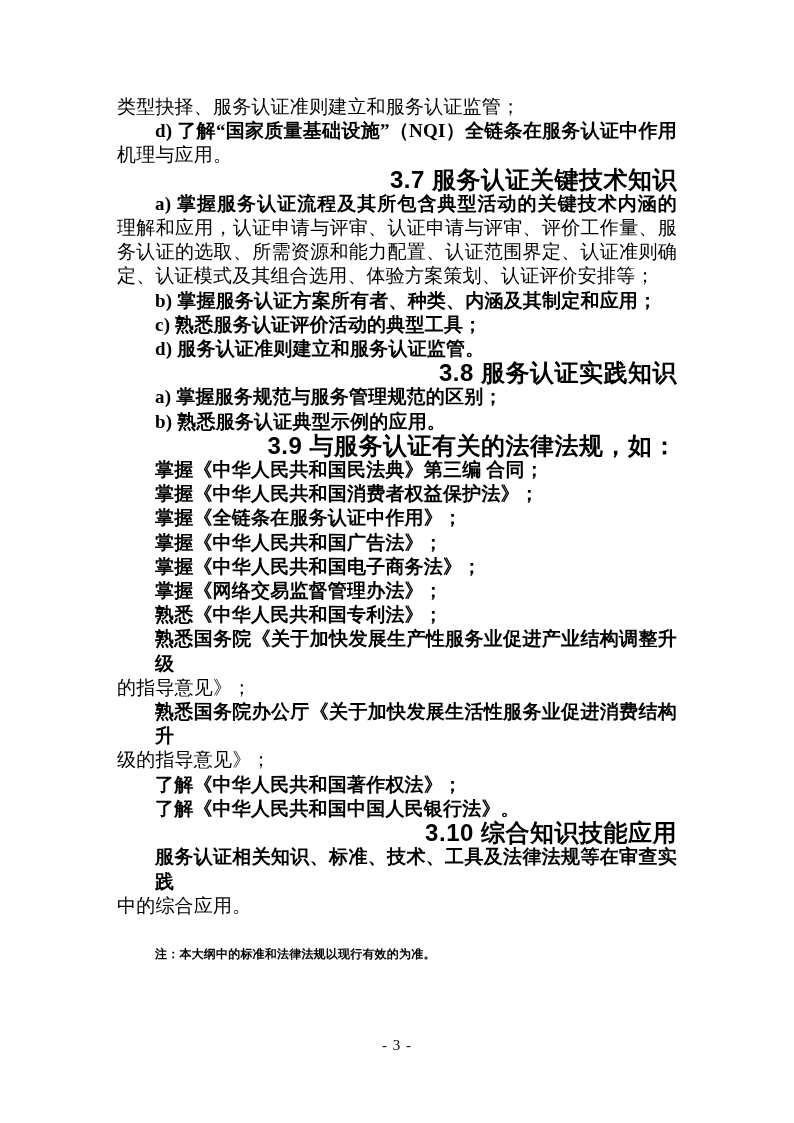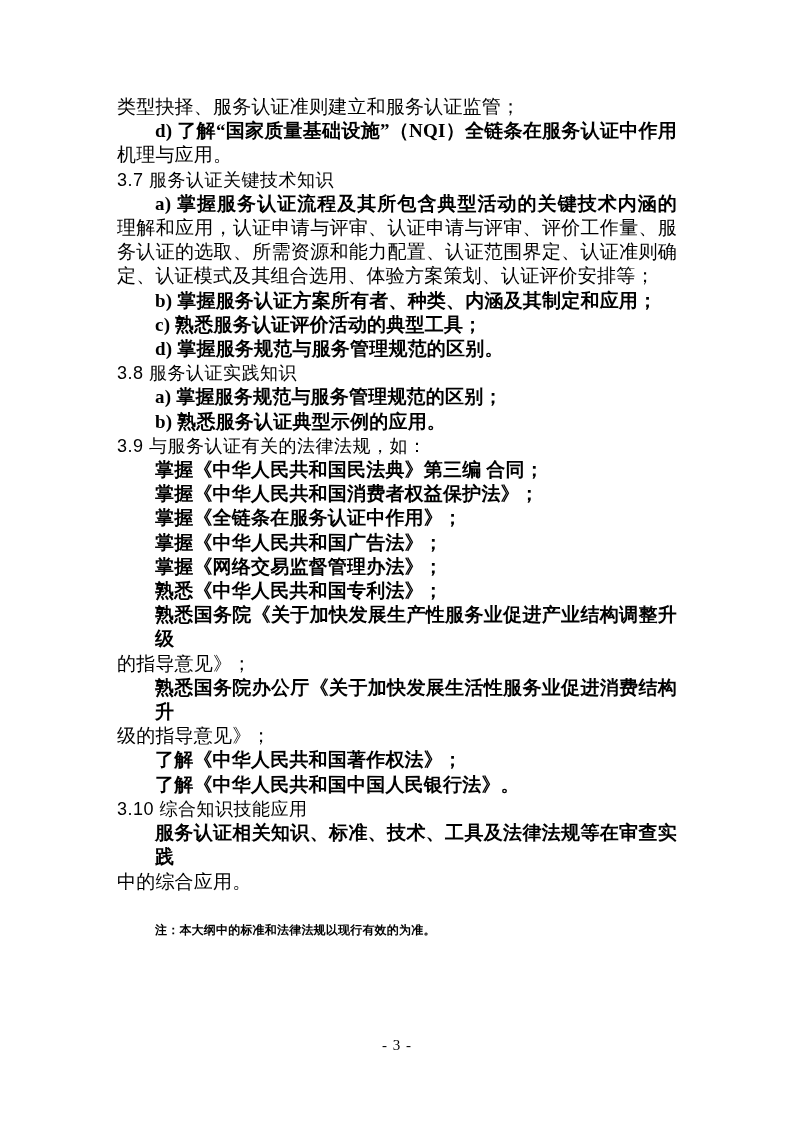--- a/index.html
+++ b/index.html
@@ -21,23 +21,24 @@
   }
   .line {
     font-size: 19px;
     line-height: 24.2px;
     letter-spacing: 0.2px;
     color: #000000;
   }
   .line.body { font-family: "Liberation Serif", "DejaVu Serif", serif; }
   .line.heading {
     font-family: "Liberation Sans", "DejaVu Sans", sans-serif;
-    font-weight: 400;
-    font-size: 18px;
+    font-weight: 700;
+    font-size: 24px;
     letter-spacing: 0.5px;
+    text-align: right;
   }
   .line.note {
     font-size: 12px;
     line-height: 24.2px;
   }
   .line.blank { }
   .indent { padding-left: 38px; font-weight: bold; }
   .just {
     text-align: justify;
     text-align-last: justify;
@@ -61,29 +62,30 @@
       <div class="line body">类型抉择、服务认证准则建立和服务认证监管；</div>
       <div class="line body indent just">d) 了解“国家质量基础设施”（NQI）全链条在服务认证中作用</div>
       <div class="line body">机理与应用。</div>
       <div class="line heading">3.7 服务认证关键技术知识</div>
       <div class="line body indent just">a) 掌握服务认证流程及其所包含典型活动的关键技术内涵的</div>
       <div class="line body just">理解和应用，认证申请与评审、认证申请与评审、评价工作量、服</div>
       <div class="line body just">务认证的选取、所需资源和能力配置、认证范围界定、认证准则确</div>
       <div class="line body">定、认证模式及其组合选用、体验方案策划、认证评价安排等；</div>
       <div class="line body indent">b) 掌握服务认证方案所有者、种类、内涵及其制定和应用；</div>
       <div class="line body indent">c) 熟悉服务认证评价活动的典型工具；</div>
-      <div class="line body indent">d) 掌握服务规范与服务管理规范的区别。</div>
+      <div class="line body indent">d) 服务认证准则建立和服务认证监管。</div>
       <div class="line heading">3.8 服务认证实践知识</div>
       <div class="line body indent">a) 掌握服务规范与服务管理规范的区别；</div>
       <div class="line body indent">b) 熟悉服务认证典型示例的应用。</div>
       <div class="line heading">3.9 与服务认证有关的法律法规，如：</div>
       <div class="line body indent">掌握《中华人民共和国民法典》第三编 合同；</div>
       <div class="line body indent">掌握《中华人民共和国消费者权益保护法》；</div>
       <div class="line body indent">掌握《全链条在服务认证中作用》；</div>
       <div class="line body indent">掌握《中华人民共和国广告法》；</div>
+      <div class="line body indent">掌握《中华人民共和国电子商务法》；</div>
       <div class="line body indent">掌握《网络交易监督管理办法》；</div>
       <div class="line body indent">熟悉《中华人民共和国专利法》；</div>
       <div class="line body indent just">熟悉国务院《关于加快发展生产性服务业促进产业结构调整升级</div>
       <div class="line body">的指导意见》；</div>
       <div class="line body indent just">熟悉国务院办公厅《关于加快发展生活性服务业促进消费结构升</div>
       <div class="line body">级的指导意见》；</div>
       <div class="line body indent">了解《中华人民共和国著作权法》；</div>
       <div class="line body indent">了解《中华人民共和国中国人民银行法》。</div>
       <div class="line heading">3.10 综合知识技能应用</div>
       <div class="line body indent just">服务认证相关知识、标准、技术、工具及法律法规等在审查实践</div>

